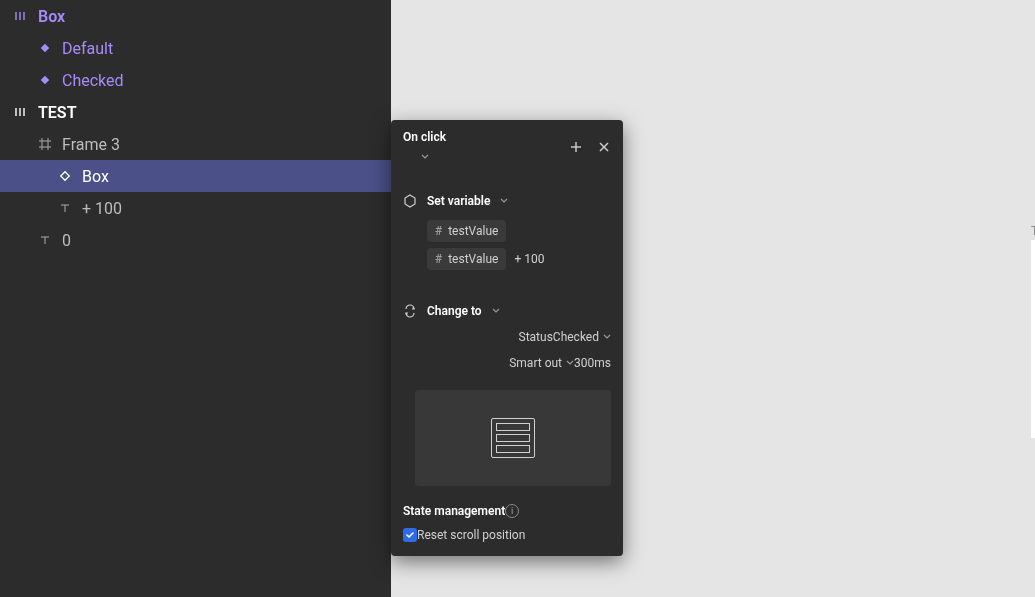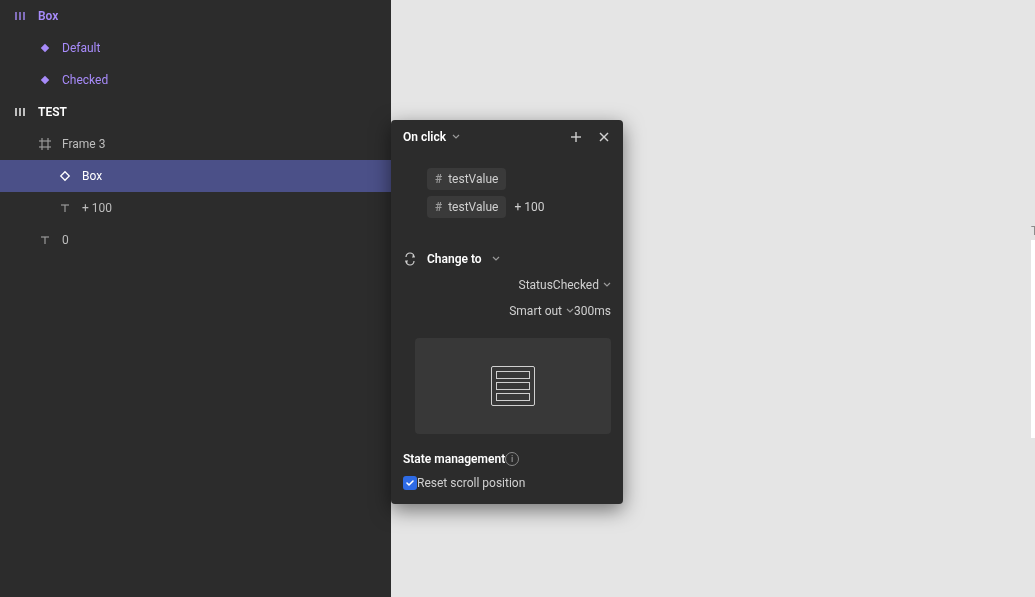--- a/index.html
+++ b/index.html
@@ -2,21 +2,21 @@
 <html><head>
 <meta charset="utf-8">
 <style>
   * { box-sizing: border-box; margin: 0; padding: 0; font-family: -apple-system, BlinkMacSystemFont, "Segoe UI", Roboto, sans-serif; }
   html, body { width: 1035px; height: 597px; overflow: hidden; }
   body { display: flex; background: #e5e5e5; }
 
   
   .sidebar {
     width: 391px; height: 597px; background: #2c2c2c; color: #bdbdbd;
-    font-size: 12px; position: relative; z-index: 1;
+    font-size: 16px; position: relative; z-index: 1;
   }
   .layer-row {
     display: flex; align-items: center; height: 32px; padding-left: 14px;
     gap: 10px; cursor: default;
   }
   .layer-row.top { color: #a78bfa; font-weight: 600; }
   .layer-row.l1 { padding-left: 38px; color: #a78bfa; }
   .layer-row.l2-head { color: #fff; font-weight: 600; }
   .layer-row.l2 { padding-left: 38px; color: #bdbdbd; gap: 10px; }
   .layer-row.l3 { padding-left: 58px; color: #bdbdbd; }
@@ -38,21 +38,21 @@
   
   .panel {
     position: absolute; left: 391px; top: 120px; width: 232px; background: #2c2c2c;
     color: #d0d0d0; font-size: 12px; border-radius: 4px; z-index: 5;
     box-shadow: 0 6px 20px rgba(0,0,0,0.5); padding-bottom: 14px;
   }
   .panel-header {
     display: flex; align-items: center; justify-content: space-between;
     padding: 10px 12px; color: #fff;
   }
-  .panel-header-left { display: flex; align-items: center; gap: 6px; font-weight: 600; }
+  .panel-header-left { display: flex; align-items: center; gap: 6px; font-weight: 600; flex-direction: column; }
   .panel-header-right { display: flex; align-items: center; gap: 14px; }
   .panel-section { padding: 8px 12px 4px 12px; }
   .panel-row {
     display: flex; align-items: center; gap: 10px; min-height: 26px;
   }
   .panel-row.head { font-weight: 600; color: #fff; margin-top: 6px; }
   .panel-row .lead-icon { width: 14px; height: 14px; display: inline-flex; align-items: center; justify-content: center; }
   .chip {
     background: #3a3a3a; border-radius: 4px; padding: 4px 8px; display: inline-flex;
     align-items: center; gap: 6px; color: #d0d0d0;
@@ -218,20 +218,33 @@
             <g stroke="#d0d0d0" stroke-width="1.4">
               <line x1="3" y1="3" x2="11" y2="11"></line>
               <line x1="11" y1="3" x2="3" y2="11"></line>
             </g>
           </svg>
       </span>
     </div>
   </div>
 
   <div class="panel-section">
+    <div class="panel-row head">
+      <span class="lead-icon">
+        <svg width="14" height="14" viewBox="0 0 14 14">
+            <polygon points="7,1 12,4 12,10 7,13 2,10 2,4" fill="none" stroke="#d0d0d0" stroke-width="1.2"></polygon>
+          </svg>
+      </span>
+      <span>Set variable</span>
+      <span class="chev">
+        <svg width="8" height="8" viewBox="0 0 8 8">
+            <path d="M1 2 L4 5 L7 2" stroke="#9a9a9a" stroke-width="1.2" fill="none"></path>
+          </svg>
+      </span>
+    </div>
 
     <div class="chip-row">
       <span class="chip">
         <span class="hash">#</span>
         <span>testValue</span>
       </span>
     </div>
 
     <div class="chip-row">
       <span class="chip">

